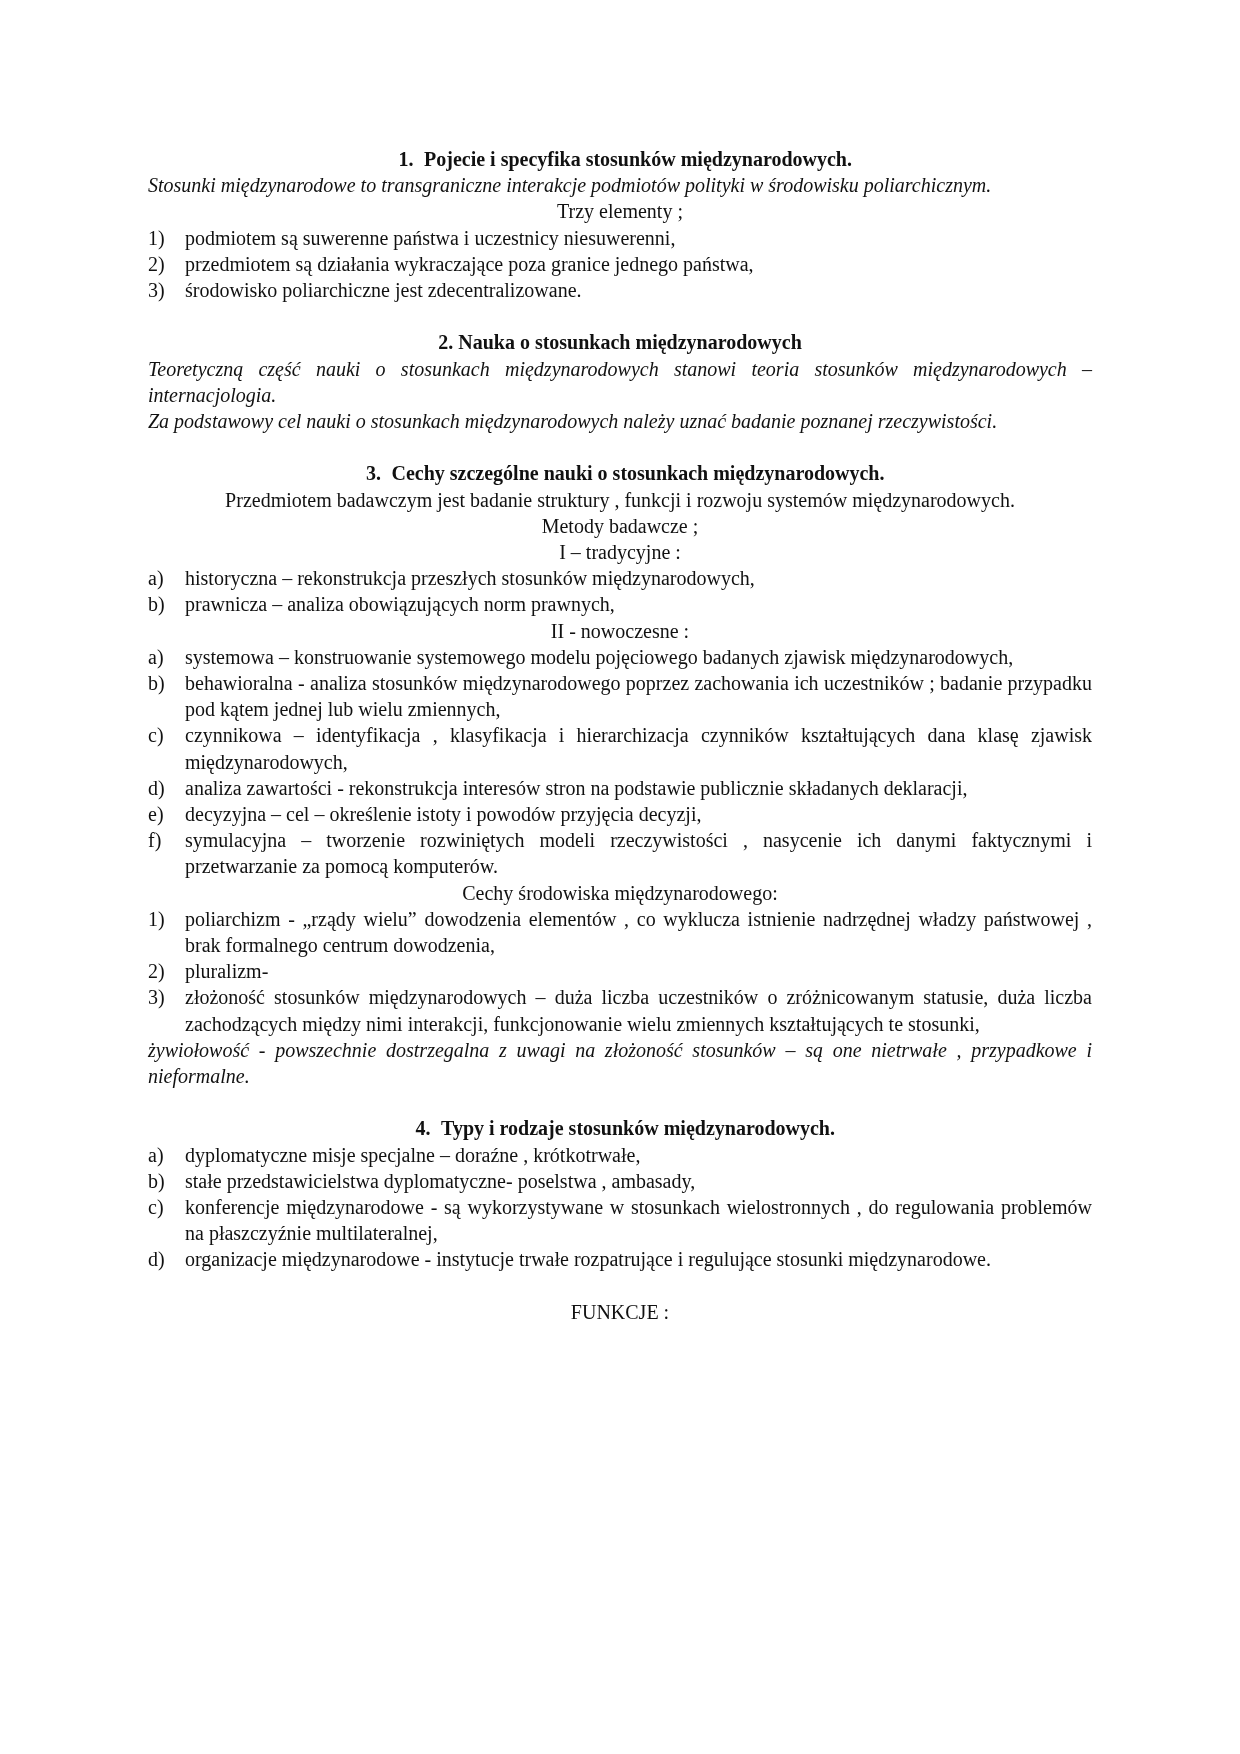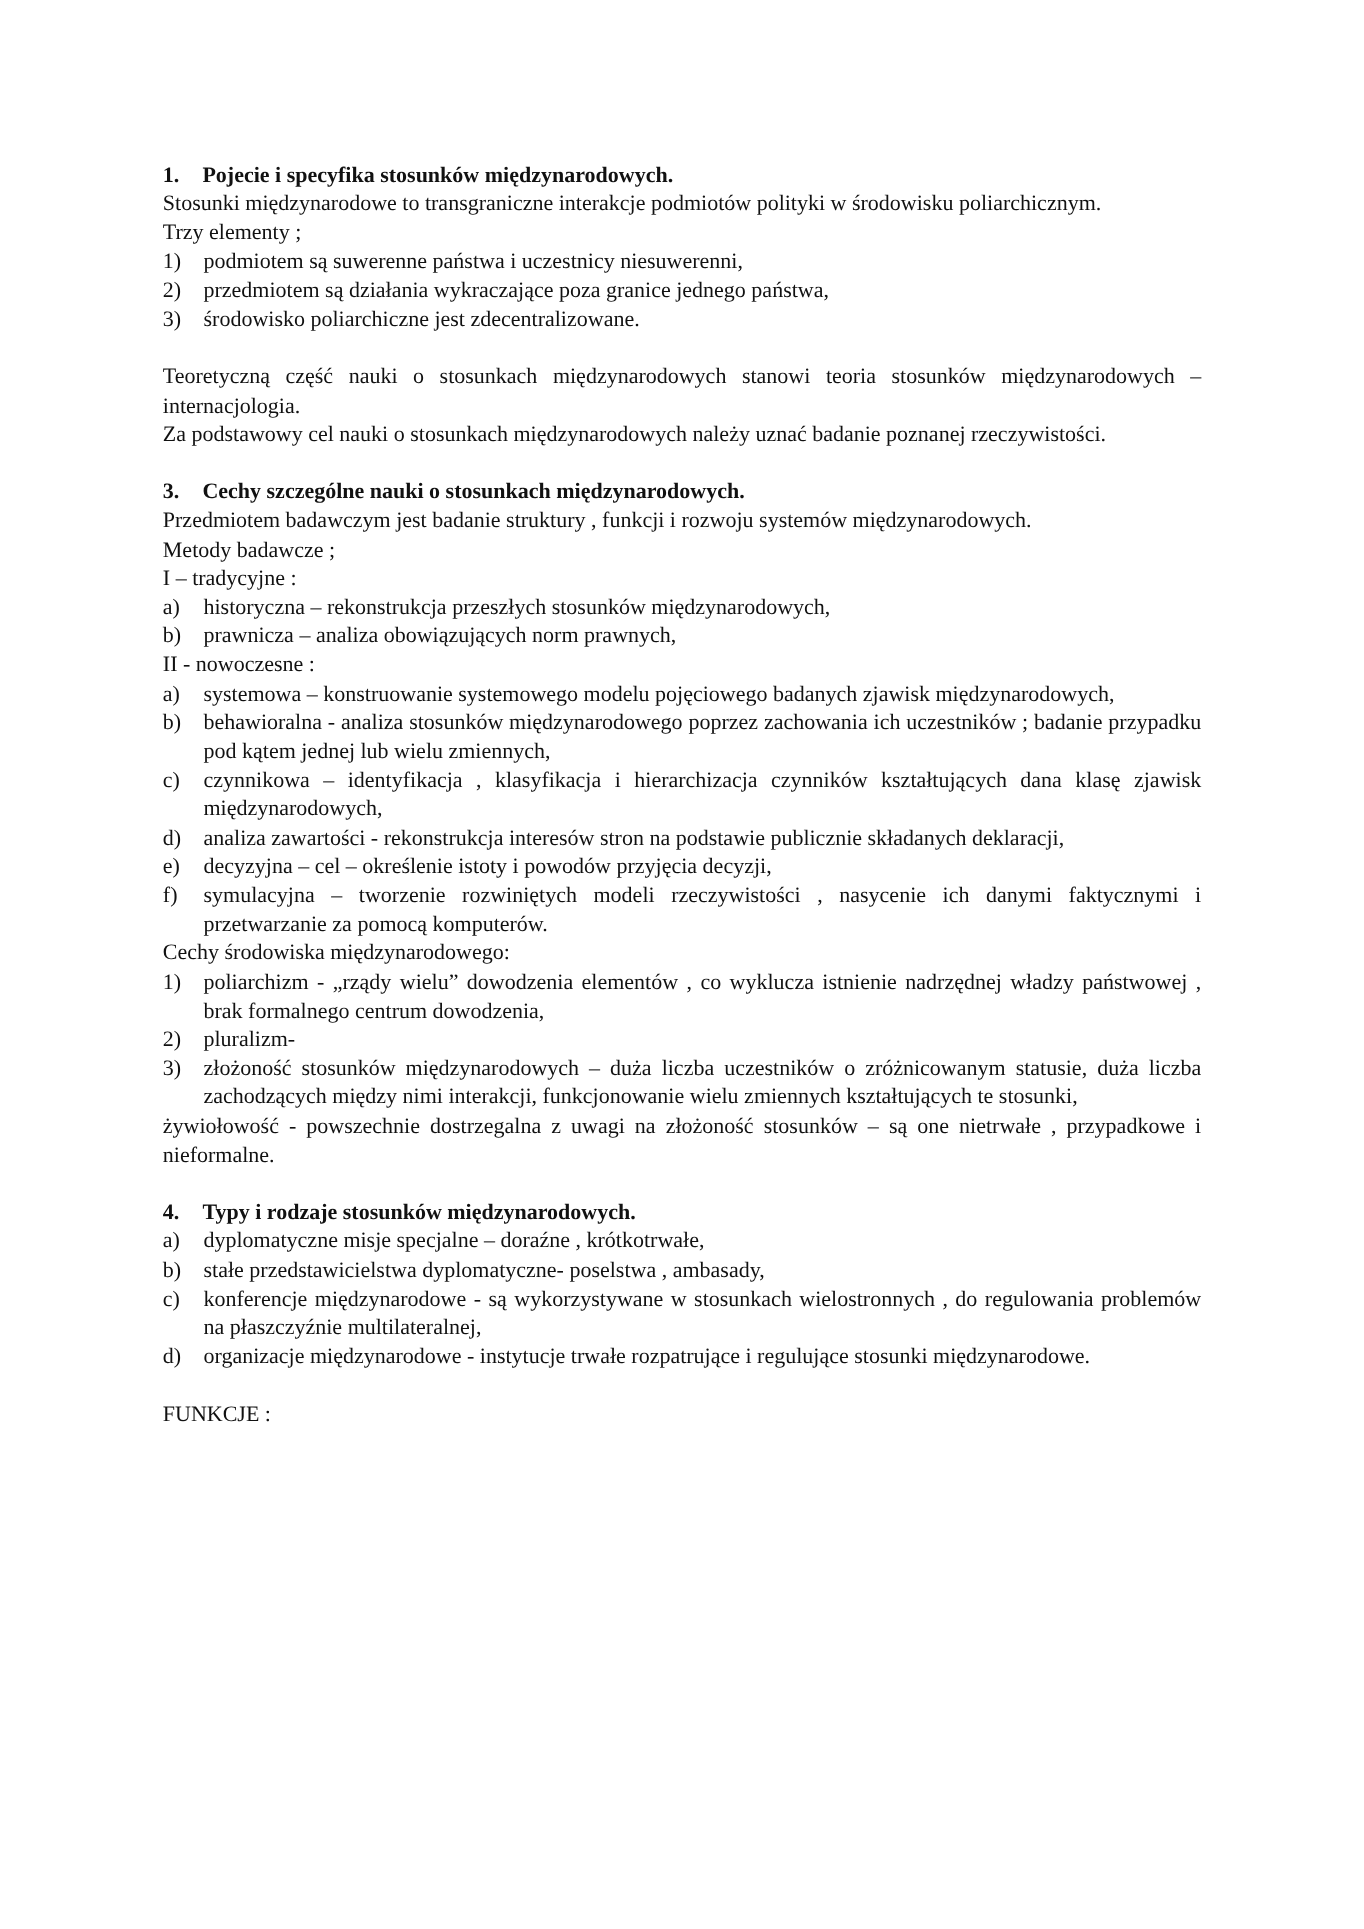--- a/index.html
+++ b/index.html
@@ -7,22 +7,22 @@
   .page {
     position: absolute;
     left: 148px;
     top: 146px;
     width: 944px;
     font-family: "Liberation Serif", "DejaVu Serif", serif;
     font-size: 20px;
     line-height: 26.2px;
     color: #111111;
   }
-  .line { display: block; }
-  .just { text-align: justify; }
+  .line { display: block; text-align: center; }
+  .just { text-align: justify; font-style: italic; }
   .h { font-weight: bold; }
   .num-h .n { display: inline-block; width: 36px; }
   .gap { height: 26.2px; }
   .item { display: flex; }
   .item .m { flex: 0 0 37px; }
   .item .t { flex: 1 1 auto; text-align: justify; }
 </style>
 </head>
 <body>
 
@@ -41,20 +41,21 @@
       <span class="m">2)</span>
       <span class="t">przedmiotem są działania wykraczające poza granice jednego państwa,</span>
     </div>
   <div class="item">
       <span class="m">3)</span>
       <span class="t">środowisko poliarchiczne jest zdecentralizowane.</span>
     </div>
 
   <div class="gap"></div>
 
+  <div class="line h">2. Nauka o stosunkach międzynarodowych</div>
   <div class="line just">Teoretyczną część nauki o stosunkach międzynarodowych stanowi teoria stosunków międzynarodowych – internacjologia.</div>
   <div class="line just">Za podstawowy cel nauki o stosunkach międzynarodowych należy uznać badanie poznanej rzeczywistości.</div>
 
   <div class="gap"></div>
 
   <div class="line h num-h">
     <span class="n">3.</span><span>Cechy szczególne nauki o stosunkach międzynarodowych.</span>
   </div>
   <div class="line">Przedmiotem badawczym jest badanie struktury , funkcji i rozwoju systemów międzynarodowych.</div>
   <div class="line">Metody badawcze ;</div>

